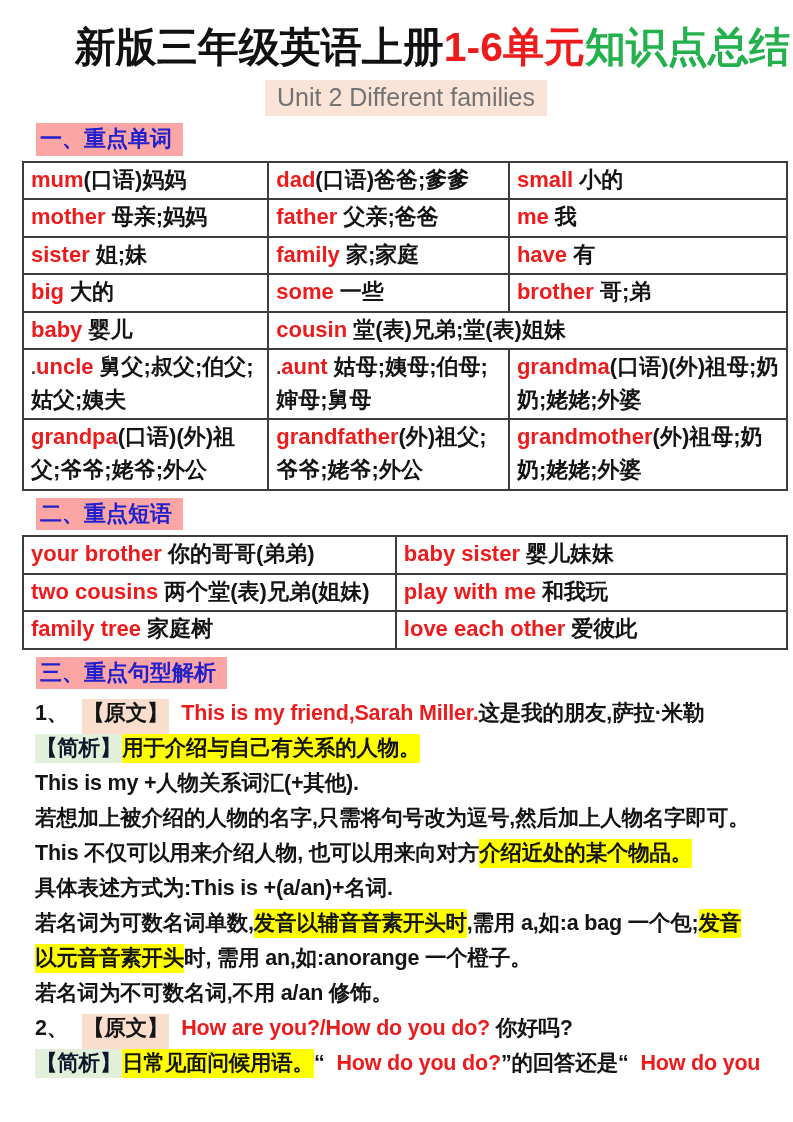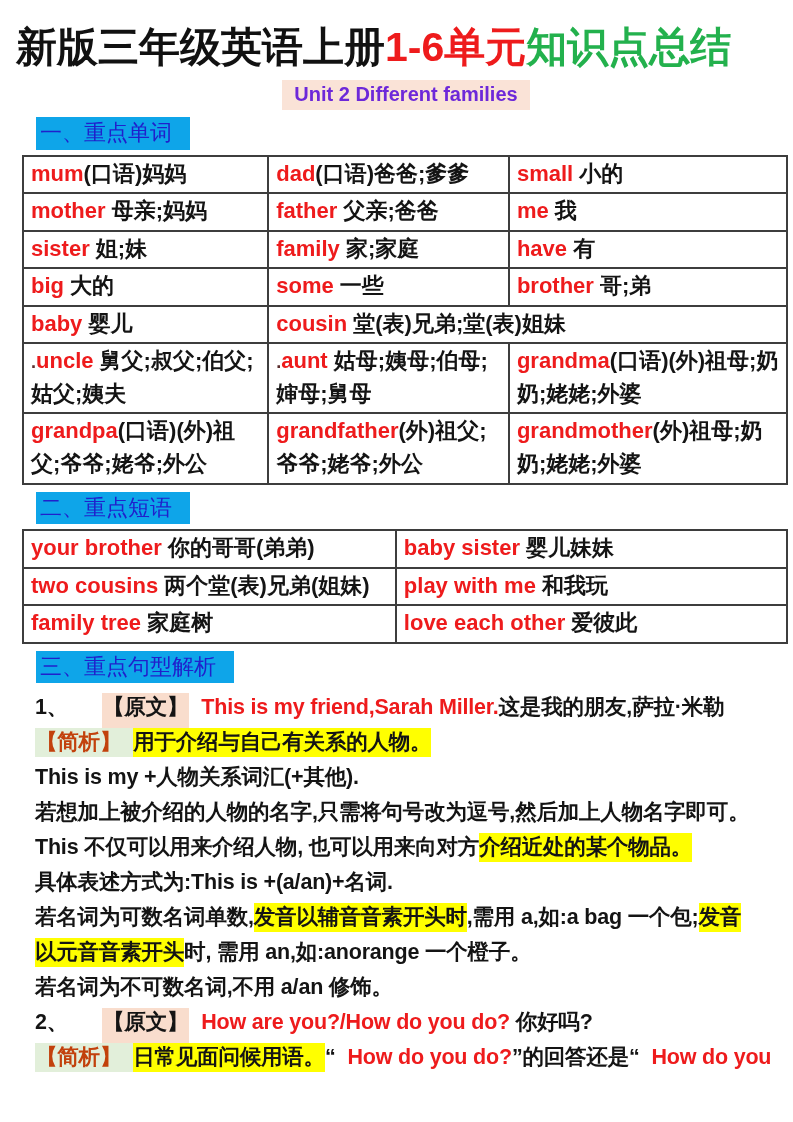--- a/index.html
+++ b/index.html
@@ -10,48 +10,48 @@
   }
   .page {
     width: 793px; height: 1122px;
     background: #ffffff;
     padding: 24px 3px 0 22px;
     overflow: hidden;
     position: relative;
   }
   
   .doc-title {
-    text-align: left;
+    text-align: right;
     font-size: 41px;
     font-weight: 700;
     line-height: 1.15;
     white-space: nowrap;
     margin-left: -6px;
   }
   .t-black { color: #111111; }
   .t-red   { color: #ee1b1c; }
   .t-green { color: #23b14d; }
   
   .subtitle-wrap { text-align: center; margin-top: 9px; }
   .subtitle {
     display: inline-block;
     background: #fae3d7;
-    color: #6d28d9;
-    font-size: 20px;
-    font-weight: 700;
+    color: #737373;
+    font-size: 25px;
+    font-weight: 400;
     padding: 3px 12px 4px 12px;
   }
   
   .sec-heading {
     display: inline-block;
-    background: #0ea5e9;
+    background: #fca5a5;
     color: #2020cc;
     font-size: 22px;
-    font-weight: 400;
-    padding: 2px 18px 3px 4px;
+    font-weight: 700;
+    padding: 2px 11px 3px 4px;
     margin: 7px 0 5px 14px;
     line-height: 1.25;
   }
   
   table {
     border-collapse: collapse;
     width: 766px;
     table-layout: fixed;
     background: #ffffff;
   }
@@ -73,22 +73,22 @@
   .line {
     font-size: 21.5px;
     font-weight: 700;
     line-height: 35px;
     height: 35px;
     white-space: nowrap;
     color: #141414;
     letter-spacing: -0.2px;
   }
   .seg-num    { color: #141414; padding-right: 14px; }
-  .seg-orig   { background: #f9ddcd; color: #141414; padding: 2px 1px 13px 1px; margin-left: 20px; }
-  .seg-brief  { background: #e2efda; color: #c2410c; padding: 2px 12px 3px 1px; }
+  .seg-orig   { background: #f9ddcd; color: #141414; padding: 2px 1px 13px 1px; }
+  .seg-brief  { background: #e2efda; color: #0f172a; padding: 2px 1px 3px 1px; }
   .seg-red    { color: #ee1b1c; margin-left: 12px; }
   .seg-plain  { color: #141414; margin-top: 40px; }
   .seg-hl     { background: #ffff00; color: #141414; padding: 2px 0 3px 0; }
 </style>
 </head>
 <body>
 
 <div class="page">
 
   <div class="doc-title">

